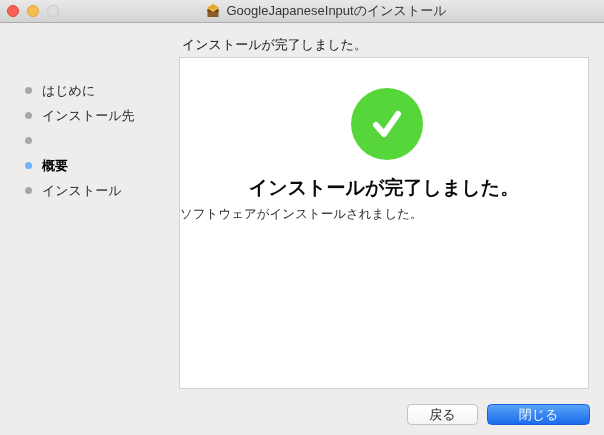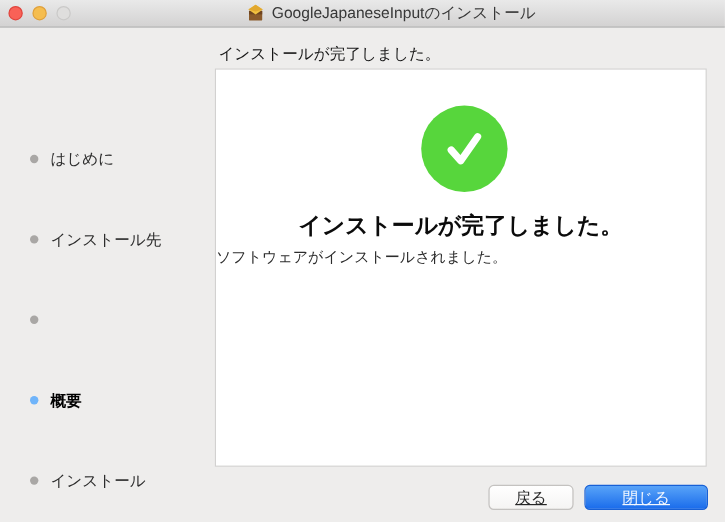--- a/index.html
+++ b/index.html
@@ -63,21 +63,20 @@
     position: absolute;
     left: 25px; top: 78px;
     width: 150px;
   }
   .step {
     display: flex;
     align-items: center;
     height: 25px;
     font-size: 13px;
     color: #2c2c2c;
-    margin-top: 42px;
   }
   .step .bullet {
     width: 7px; height: 7px;
     border-radius: 50%;
     background: #a9a7a5;
     margin-right: 10px;
     flex: 0 0 auto;
   }
   .step.active .bullet { background: #6fb4fa; }
   .step.active .step-label { font-weight: bold; color: #000; }
@@ -128,21 +127,20 @@
     position: absolute;
     top: 404px;
     height: 21px;
     box-sizing: border-box;
     border-radius: 4.5px;
     font-size: 13px;
     display: flex;
     align-items: center;
     justify-content: center;
     cursor: default;
-    text-decoration: underline;
   }
   .btn-back {
     left: 407px;
     width: 71px;
     background: linear-gradient(to bottom, #ffffff, #f5f4f3);
     border: 1px solid #c4c2c0;
     color: #262626;
   }
   .btn-close {
     left: 487px;

